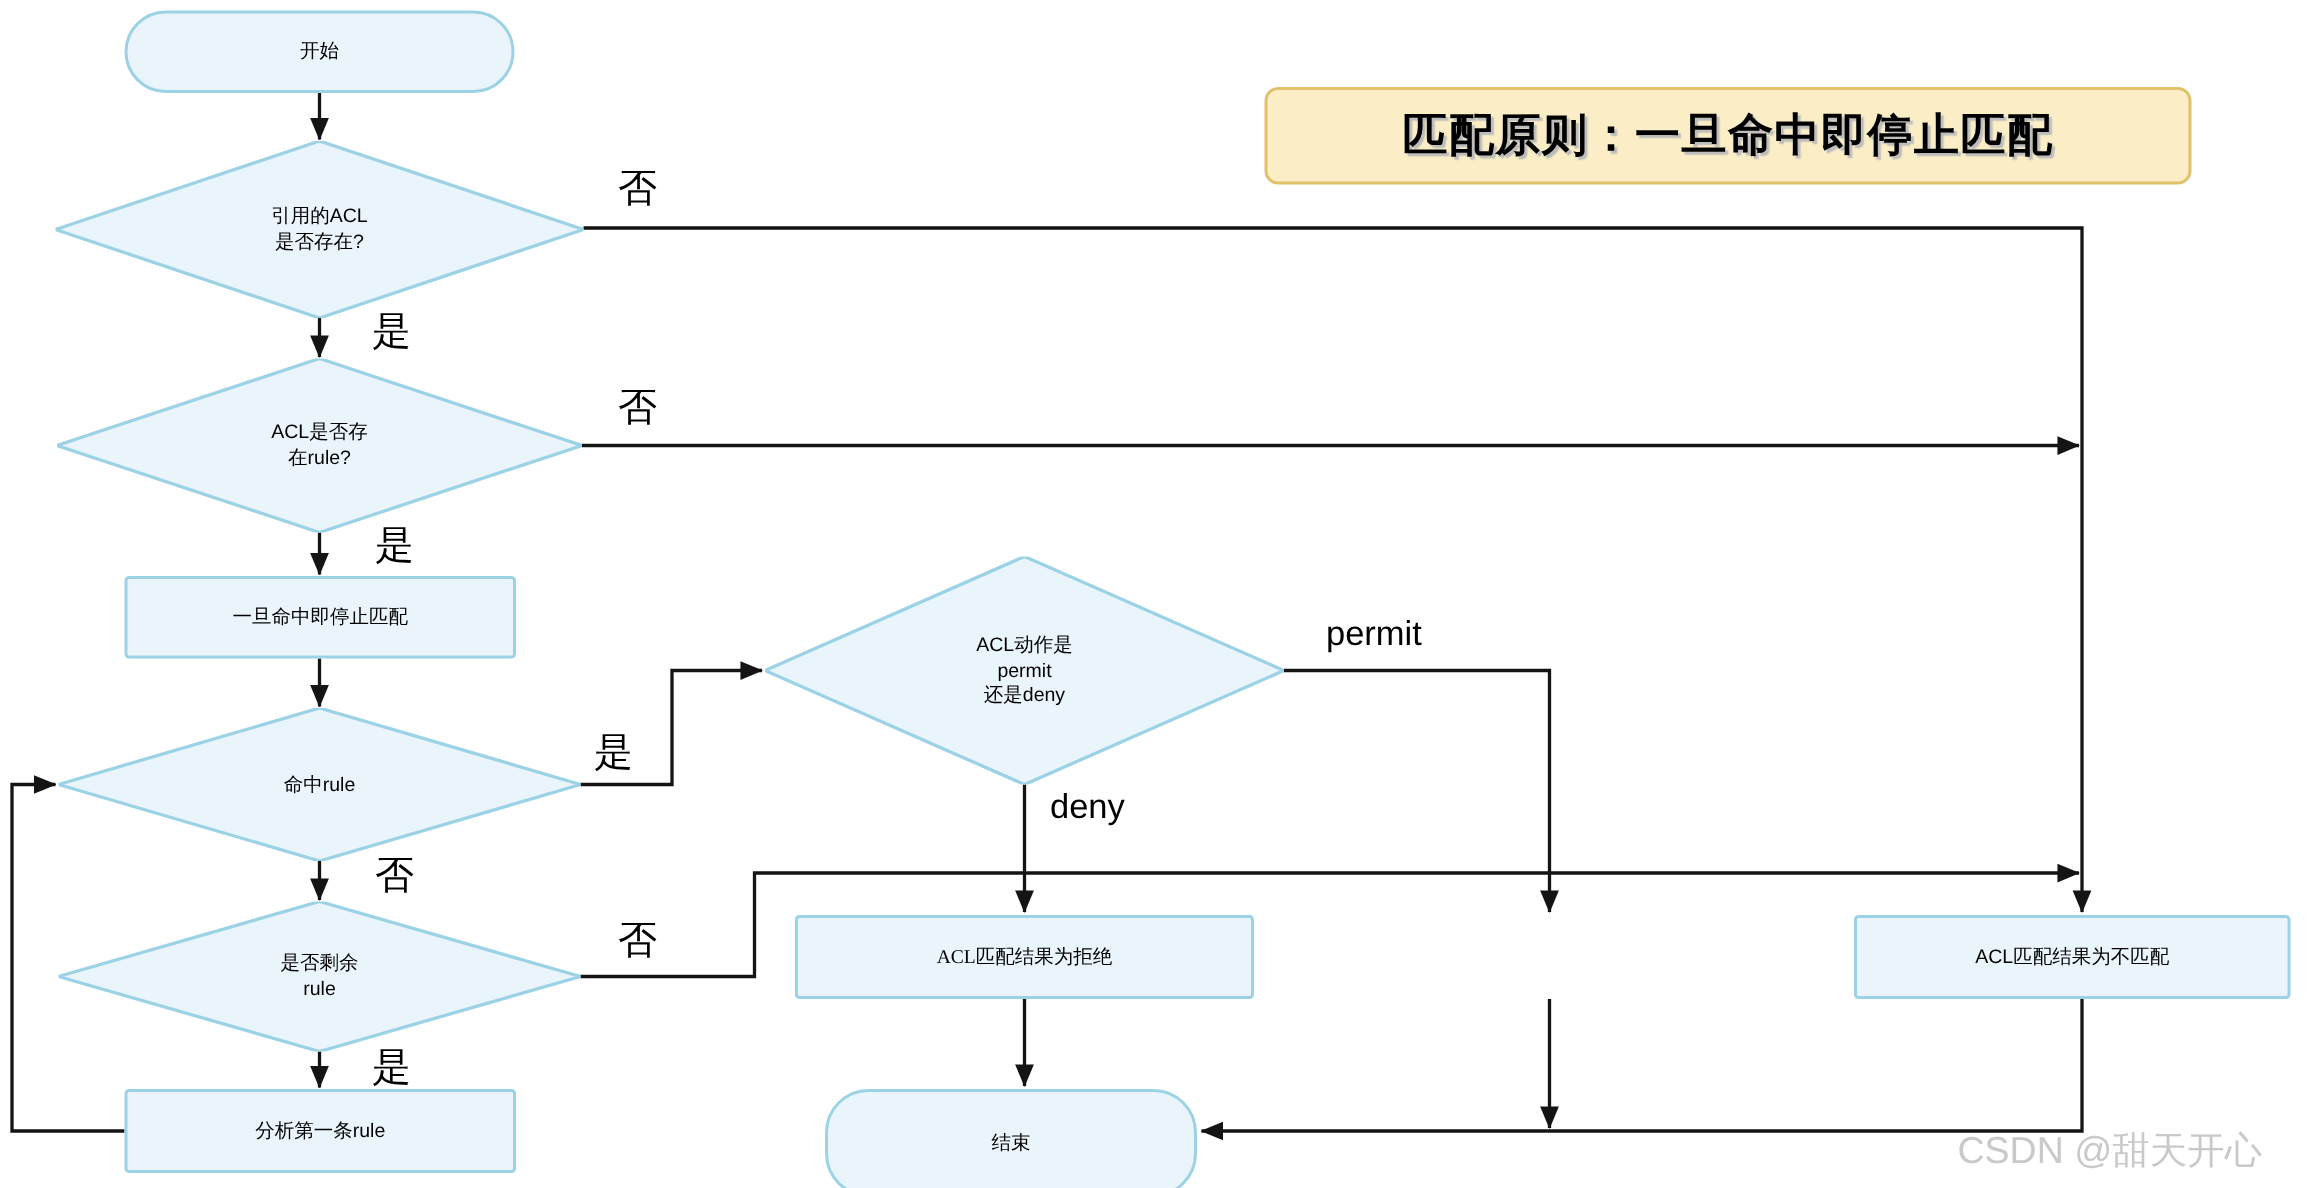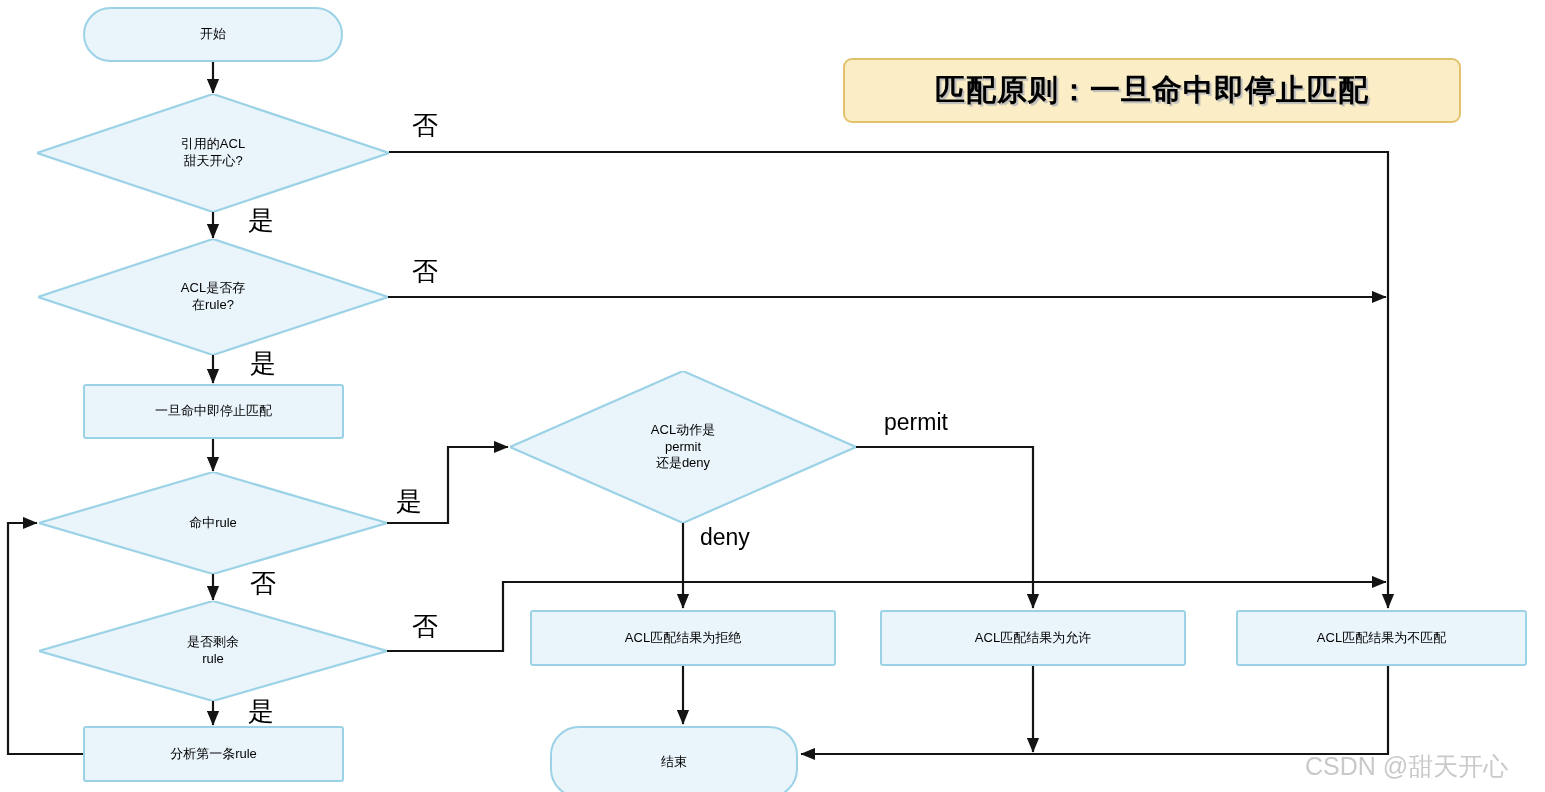--- a/index.html
+++ b/index.html
@@ -35,21 +35,21 @@
 
   
   #n-start { left:83px;  top:7px;   width:260px; height:55px; }
   #n-d1    { left:37px;  top:94px;  width:352px; height:118px; }
   #n-d2    { left:38px;  top:239px; width:350px; height:116px; }
   #n-r1    { left:83px;  top:384px; width:261px; height:55px; }
   #n-d3    { left:39px;  top:472px; width:348px; height:102px; }
   #n-d4    { left:39px;  top:601px; width:348px; height:100px; }
   #n-r2    { left:83px;  top:726px; width:261px; height:56px; }
   #n-d5    { left:510px; top:371px; width:346px; height:152px; }
-  #n-b1    { left:530px; top:610px; width:306px; height:56px; }
+  #n-b1    { left:530px; top:610px; width:306px; height:56px;font-family:Liberation Serif, serif; }
   #n-b2    { left:880px; top:610px; width:306px; height:56px; }
   #n-b3    { left:1236px;top:610px; width:291px; height:56px; }
   #n-end   { left:550px; top:726px; width:248px; height:72px; }
 
   
   #l-d1no   { left:412px; top:108px; }
   #l-d1yes  { left:248px; top:203px; }
   #l-d2no   { left:412px; top:254px; }
   #l-d2yes  { left:250px; top:346px; }
   #l-d3yes  { left:396px; top:484px; }
@@ -90,21 +90,21 @@
 
   <div class="node stadium" id="n-start">
     <span class="node-label">开始</span>
   </div>
 
   <div class="node diamond" id="n-d1">
     <svg viewBox="0 0 100 100" preserveAspectRatio="none">
       <polygon points="50,0 100,50 50,100 0,50" vector-effect="non-scaling-stroke"></polygon>
     </svg>
     <span class="node-label">引用的ACL
-甜天开心?</span>
+是否存在?</span>
   </div>
 
   <div class="node diamond" id="n-d2">
     <svg viewBox="0 0 100 100" preserveAspectRatio="none">
       <polygon points="50,0 100,50 50,100 0,50" vector-effect="non-scaling-stroke"></polygon>
     </svg>
     <span class="node-label">ACL是否存
 在rule?</span>
   </div>
 
@@ -137,23 +137,20 @@
     </svg>
     <span class="node-label">ACL动作是
 permit
 还是deny</span>
   </div>
 
   <div class="node box" id="n-b1">
     <span class="node-label">ACL匹配结果为拒绝</span>
   </div>
 
-  <div class="node box" id="n-b2">
-    <span class="node-label">ACL匹配结果为允许</span>
-  </div>
 
   <div class="node box" id="n-b3">
     <span class="node-label">ACL匹配结果为不匹配</span>
   </div>
 
   <div class="node stadium" id="n-end">
     <span class="node-label">结束</span>
   </div>
 
   <span class="edge-label" id="l-d1no">否</span>

